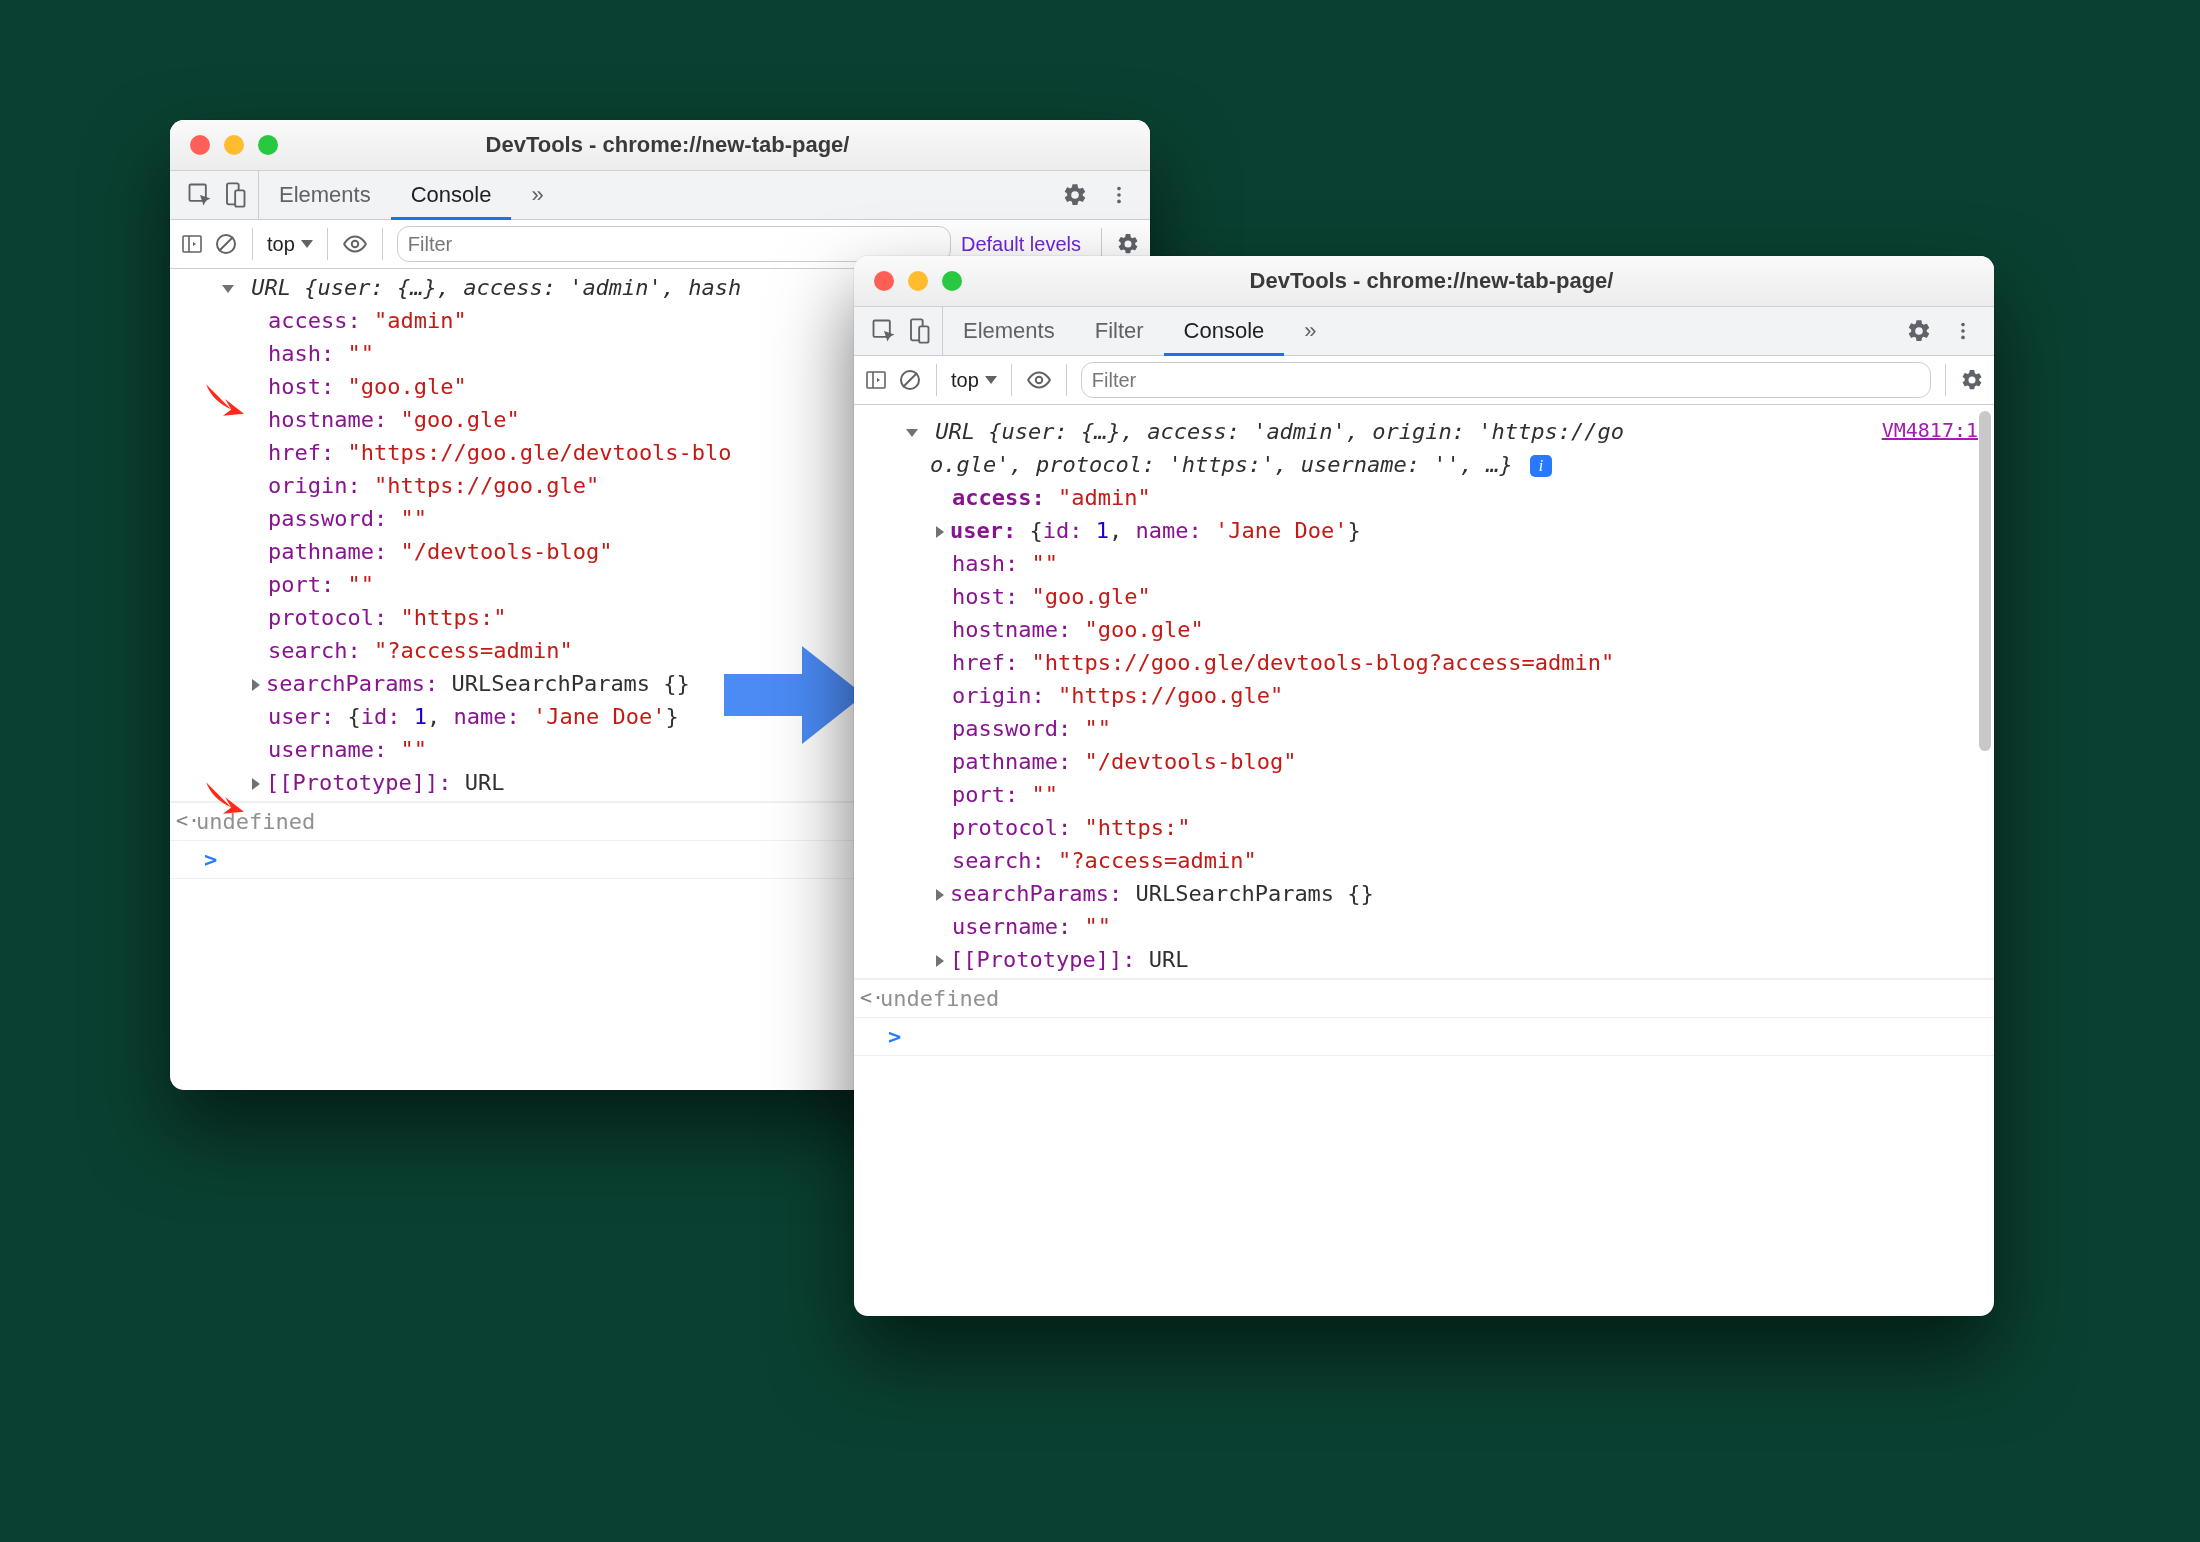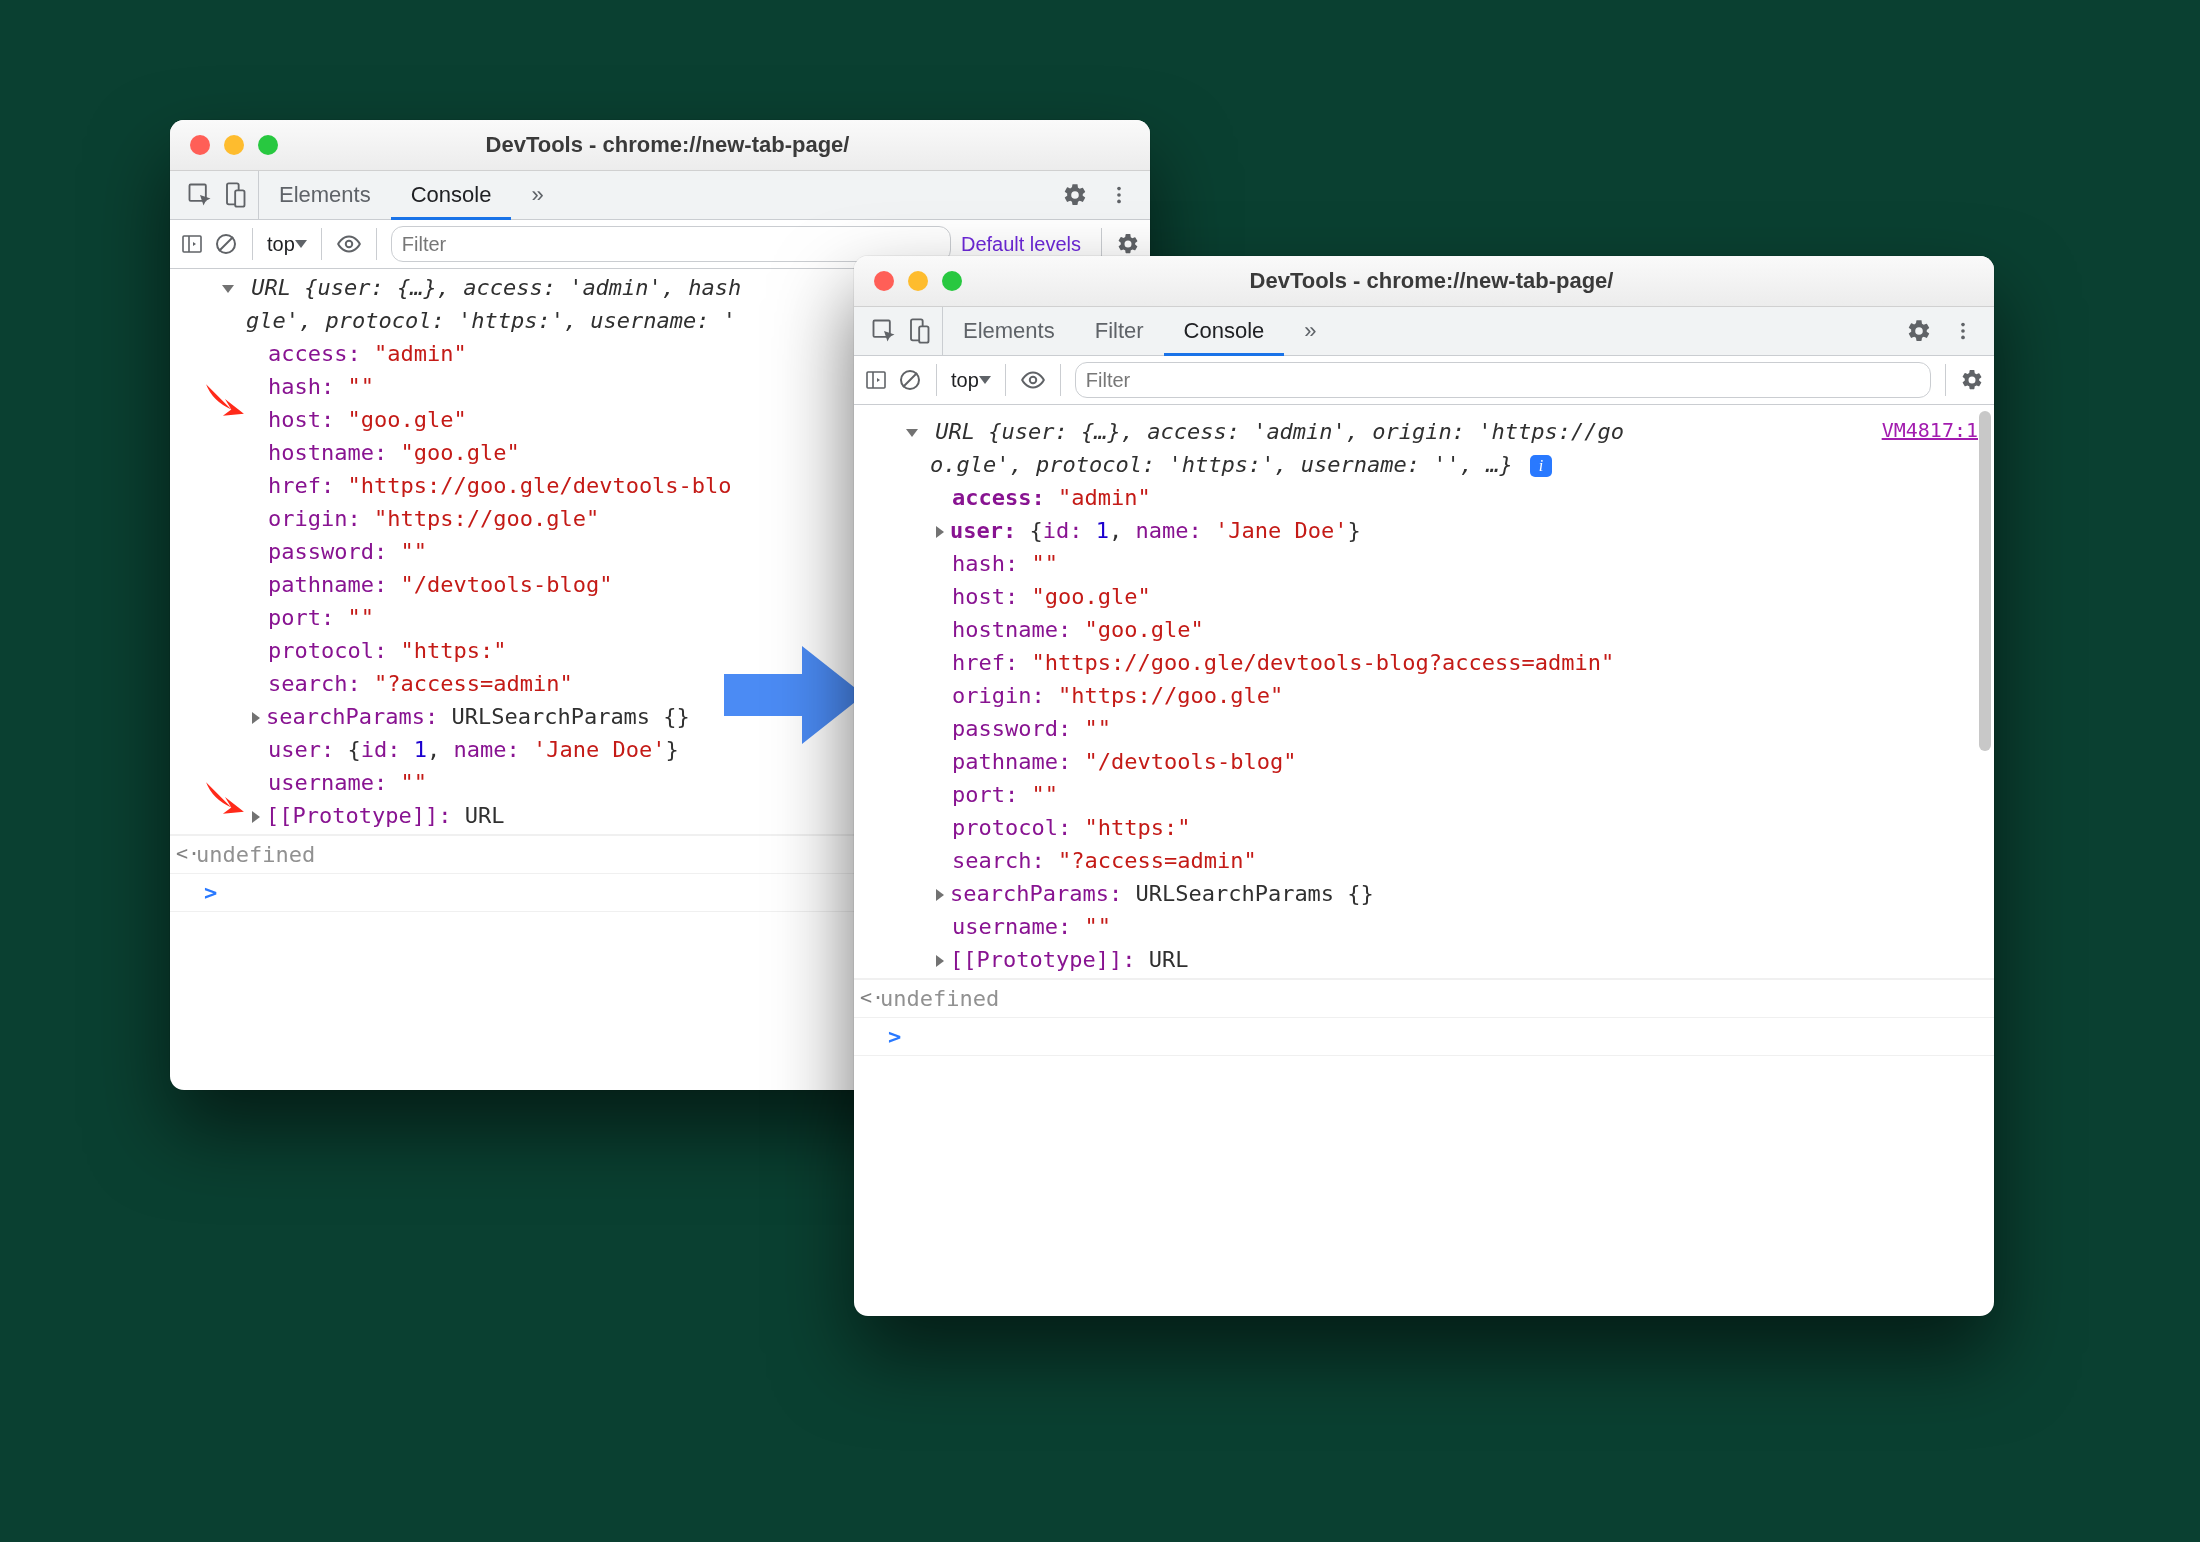--- a/index.html
+++ b/index.html
@@ -120,20 +120,21 @@
     width: 1px;
     height: 32px;
     background: var(--border);
     margin: 0 4px;
   }
   .context {
     font-size: 20px;
     color: #202124;
     display: flex;
     align-items: center;
+    gap: 6px;
   }
   .context .triangle {
     width: 0; height: 0;
     border-left: 6px solid transparent;
     border-right: 6px solid transparent;
     border-top: 8px solid #5f6368;
   }
   .filter {
     flex: 1;
     height: 34px;
@@ -328,23 +329,20 @@
     </span>
   </div>
 
   <div class="console">
     <div class="scrollbar" style="top:10px; height:200px;"></div>
 
     <div class="row">
       <div style="padding-left:28px;">
         <span class="disclosure open"></span>
         <span class="italic">URL {user: {…}, access: 'admin', hash</span>
-      </div>
-      <div style="padding-left:50px;">
-        <span class="italic">gle', protocol: 'https:', username: '</span>
       </div>
       <div class="obj-indent2"><span class="key">access:</span> <span class="str">"admin"</span></div>
       <div class="obj-indent2"><span class="key">hash:</span> <span class="str">""</span></div>
       <div class="obj-indent2"><span class="key">host:</span> <span class="str">"goo.gle"</span></div>
       <div class="obj-indent2"><span class="key">hostname:</span> <span class="str">"goo.gle"</span></div>
       <div class="obj-indent2"><span class="key">href:</span> <span class="str">"https://goo.gle/devtools-blo</span></div>
       <div class="obj-indent2"><span class="key">origin:</span> <span class="str">"https://goo.gle"</span></div>
       <div class="obj-indent2"><span class="key">password:</span> <span class="str">""</span></div>
       <div class="obj-indent2"><span class="key">pathname:</span> <span class="str">"/devtools-blog"</span></div>
       <div class="obj-indent2"><span class="key">port:</span> <span class="str">""</span></div>

